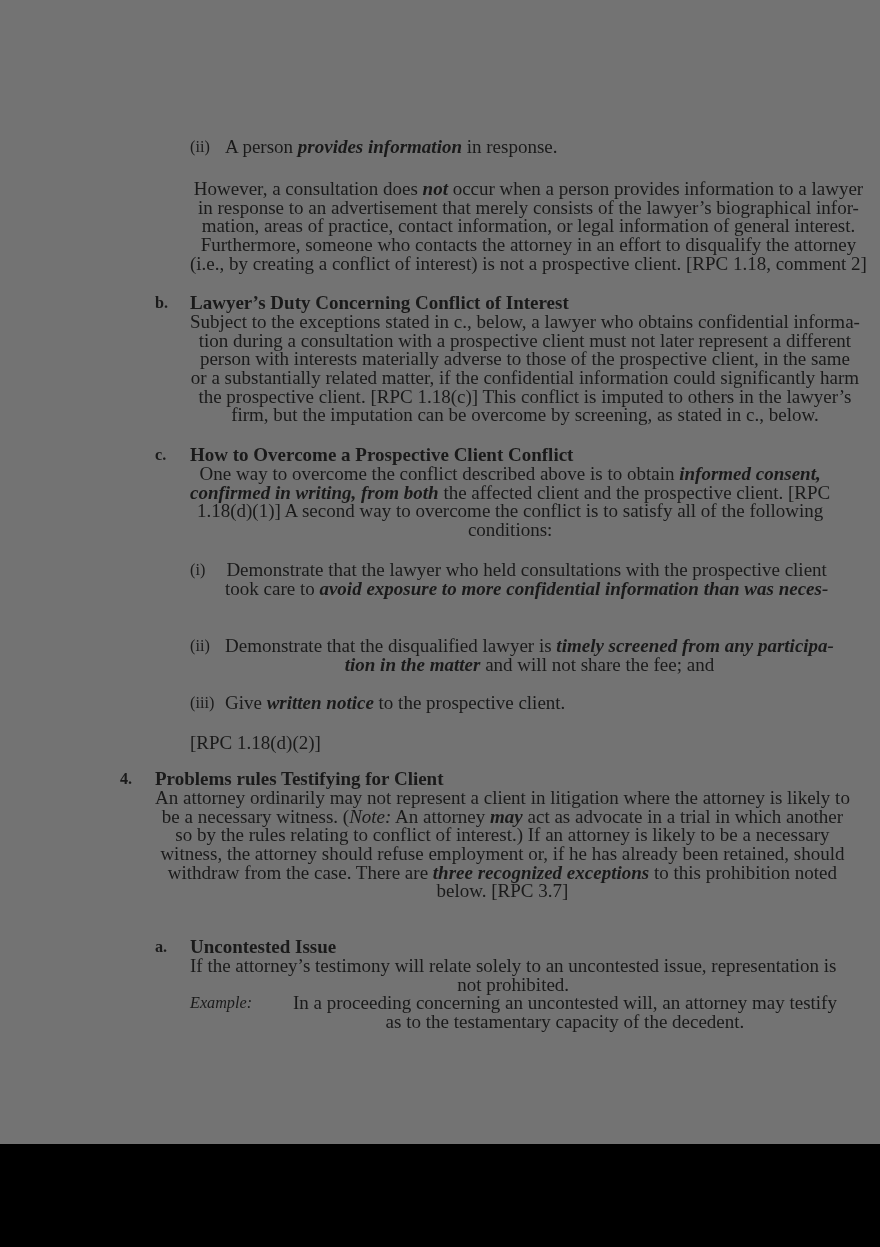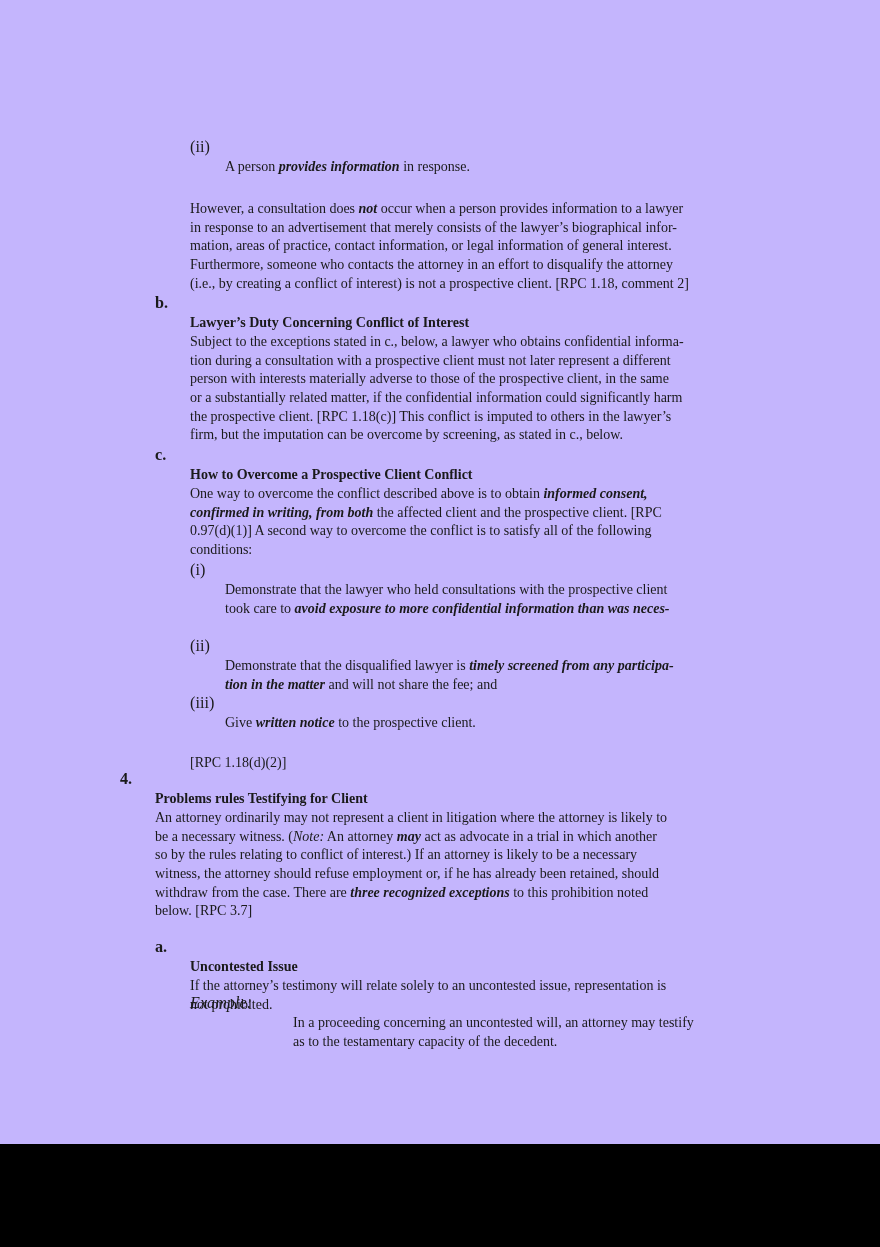--- a/index.html
+++ b/index.html
@@ -1,22 +1,22 @@
 <!DOCTYPE html>
 <html><head>
 <meta charset="utf-8">
 <style>
   html, body { margin: 0; padding: 0; }
   body {
     width: 880px; height: 1247px; background: #000; position: relative; overflow: hidden;
     font-family: "Liberation Serif", "DejaVu Serif", serif; color: #1a1a1a;
   }
-  .page { position: absolute; left: 0; top: 0; width: 880px; height: 1144px; background: #c4b5fd; }
+  .page { position: absolute; left: 0; top: 0; width: 880px; height: 1144px; background: #737373; text-align: center; }
   .footer-band { position: absolute; left: 0; top: 1144px; width: 880px; height: 103px; background: #000; }
-  .blk { position: absolute; font-size: 14px; line-height: 18.7px; white-space: nowrap; margin-top: 20px; }
+  .blk { position: absolute; font-size: 19px; line-height: 18.7px; white-space: nowrap; }
   .line { display: block; height: 18.7px; }
   .i { font-style: italic; }
   .bi { font-weight: bold; font-style: italic; }
   .label { position: absolute; font-size: 16.2px; line-height: 18.7px; }
   .heading { font-weight: bold; }
 </style>
 </head>
 <body>
 
 <div class="page">
@@ -41,21 +41,21 @@
       <span class="line"><span>or a substantially related matter, if the confidential information could significantly harm</span></span>
       <span class="line"><span>the prospective client. [RPC 1.18(c)] This conflict is imputed to others in the lawyer’s</span></span>
       <span class="line"><span>firm, but the imputation can be overcome by screening, as stated in c., below.</span></span>
     </div>
 
   <span class="label heading" style="left:155px; top:446px;">c.</span>
   <div class="blk heading" style="left:190px; top:446px;">How to Overcome a Prospective Client Conflict</div>
   <div class="blk" style="left:190px; top:465px;">
       <span class="line"><span>One way to overcome the conflict described above is to obtain </span><span class="bi">informed consent,</span></span>
       <span class="line"><span class="bi">confirmed in writing, from both</span><span> the affected client and the prospective client. [RPC</span></span>
-      <span class="line"><span>0.97(d)(1)] A second way to overcome the conflict is to satisfy all of the following</span></span>
+      <span class="line"><span>1.18(d)(1)] A second way to overcome the conflict is to satisfy all of the following</span></span>
       <span class="line"><span>conditions:</span></span>
     </div>
 
   <span class="label" style="left:190px; top:561px;">(i)</span>
   <div class="blk" style="left:225px; top:561px;">
       <span class="line"><span>Demonstrate that the lawyer who held consultations with the prospective client</span></span>
       <span class="line"><span>took care to </span><span class="bi">avoid exposure to more confidential information than was neces-</span></span>
     </div>
 
   <span class="label" style="left:190px; top:637px;">(ii)</span>

